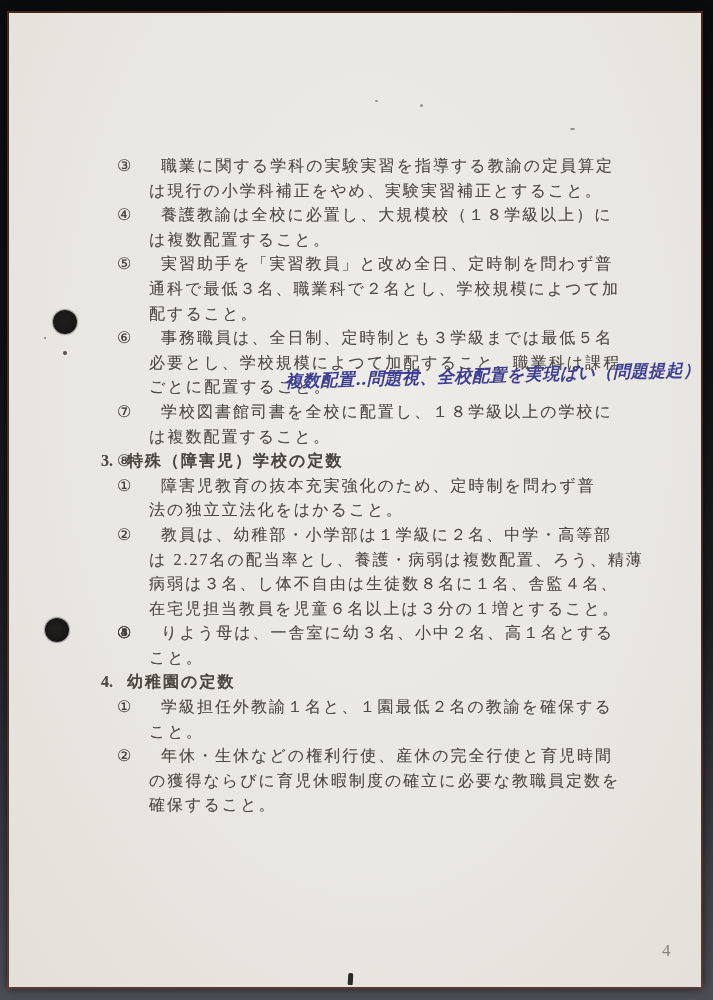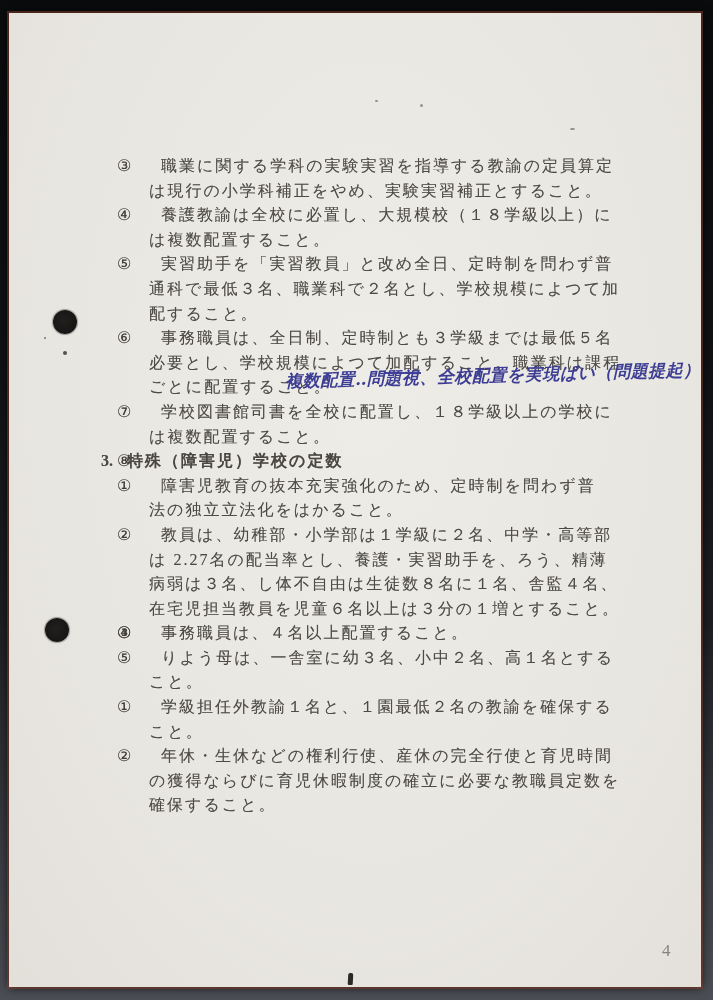--- a/index.html
+++ b/index.html
@@ -69,28 +69,29 @@
 必要とし、学校規模によつて</span><span class="ul-mark">加配</span><span>すること。職業科は課程
 ごとに配置すること。</span></div>
     <div class="item"><span class="num">⑦</span><span>学校図書館司書を全校に配置し、１８学級以上の学校に
 は複数配置すること。</span></div>
     <div class="item"><span class="num">⑧</span></div>
 
     <div class="sec-head"><span class="sec-num">3.</span><span class="sec-title">特殊（障害児）学校の定数</span></div>
     <div class="item"><span class="num">①</span><span>障害児教育の抜本充実強化のため、定時制を問わず普
 法の独立立法化をはかること。</span></div>
     <div class="item"><span class="num">②</span><span>教員は、幼稚部・小学部は１学級に２名、中学・高等部
-は 2.27名の配当率とし、養護・実習助手を、ろう、精薄
+は 2.27名の配当率とし、養護・病弱は複数配置、ろう、精薄
 病弱は３名、し体不自由は生徒数８名に１名、舎監４名、
 在宅児担当教員を児童６名以上は３分の１増とすること。</span></div>
     <div class="item"><span class="num">③</span></div>
-    <div class="item"><span class="num">④</span><span>事務職員は、４名以上配置すること。</span></div>
+    <div class="item"><span class="num">④</span></div>
     <div class="item"><span class="num">⑤</span><span>りよう母は、一舎室に幼３名、小中２名、高１名とする
 こと。</span></div>
 
+    <div class="sec-head"><span class="sec-num">4.</span><span class="sec-title">幼稚園の定数</span></div>
     <div class="item"><span class="num">①</span><span>学級担任外教諭１名と、１園最低２名の教諭を確保する
 こと。</span></div>
     <div class="item"><span class="num">②</span><span>年休・生休などの権利行使、産休の完全行使と育児時間
 の獲得ならびに育児休暇制度の確立に必要な教職員定数を
 確保すること。</span></div>
   </div>
 
   <div class="annotation">複数配置‥問題視、全校配置を実現ばい（問題提起）</div>
   <div class="page-number">4</div>
 </div>

